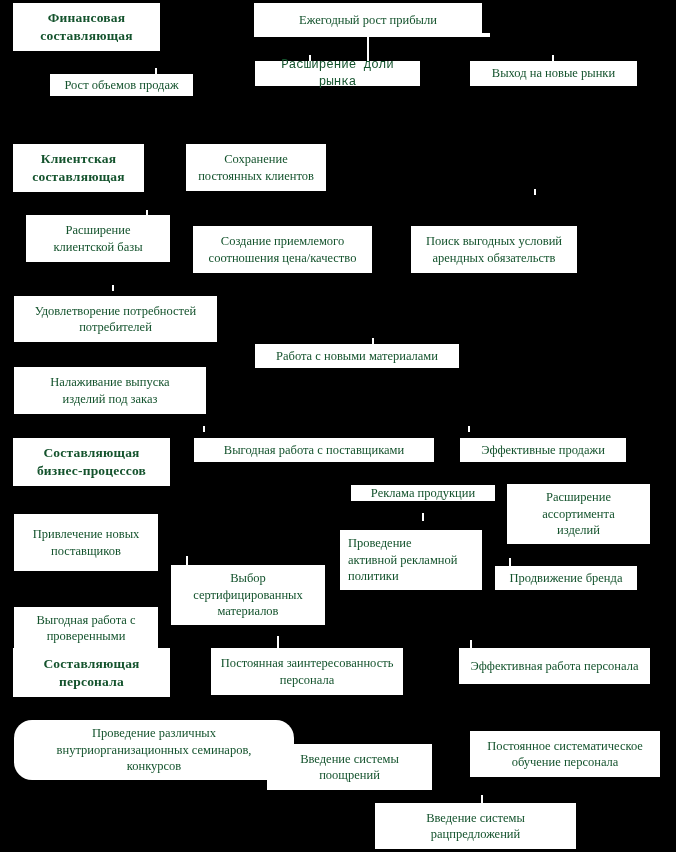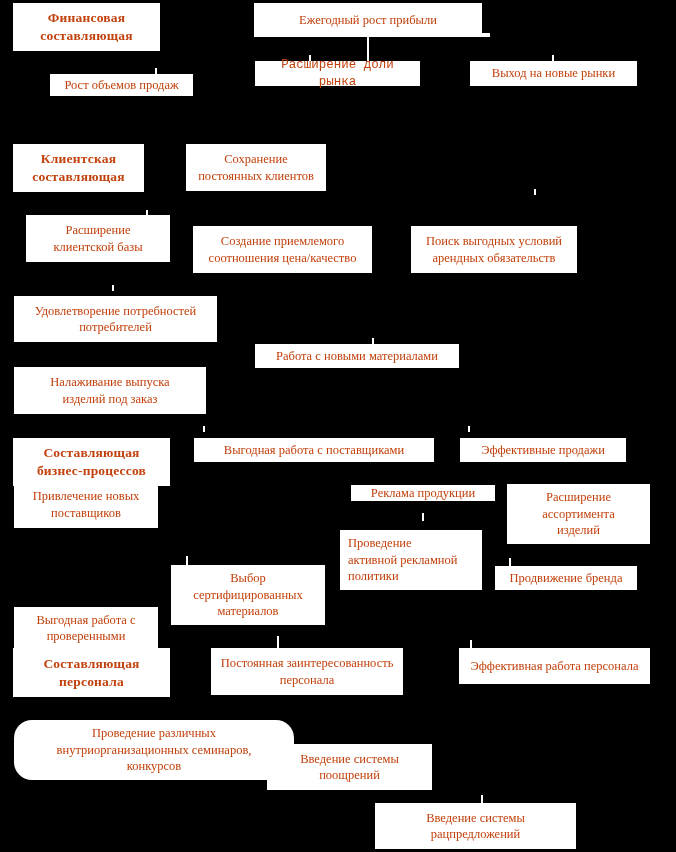--- a/index.html
+++ b/index.html
@@ -12,21 +12,21 @@
     width: 676px;
     height: 852px;
     background: #000000;
     overflow: hidden;
     font-family: "Liberation Serif", "DejaVu Serif", serif;
   }
   .box {
     position: absolute;
     box-sizing: border-box;
     background: #ffffff;
-    color: #c2410c;
+    color: #14532d;
     border: 0;
     display: flex;
     align-items: center;
     justify-content: center;
     text-align: center;
     line-height: 1.32;
     font-size: 12.5px;
     padding: 2px 4px;
     white-space: pre-line;
   }
@@ -110,21 +110,21 @@
   <div class="box" style="left:194px; top:438px; width:240px; height:24px;">Выгодная работа с поставщиками</div>
 
   <div class="box" style="left:460px; top:438px; width:166px; height:24px;">Эффективные продажи</div>
 
   <div class="box" style="left:351px; top:485px; width:144px; height:16px;">Реклама продукции</div>
 
   <div class="box" style="left:507px; top:484px; width:143px; height:60px;">Расширение
 ассортимента
 изделий</div>
 
-  <div class="box" style="left:14px; top:481px; width:144px; height:47px;">Привлечение новых
+  <div class="box" style="left:14px; top:514px; width:144px; height:57px;">Привлечение новых
 поставщиков</div>
 
   <div class="box left" style="left:340px; top:530px; width:142px; height:60px;">Проведение
 активной рекламной
 политики</div>
 
   <div class="box" style="left:14px; top:566px; width:144px; height:59px;margin-top:41px;">Выгодная работа с
 проверенными
 поставщиками</div>
 
@@ -142,17 +142,19 @@
 
   <div class="box" style="left:459px; top:648px; width:191px; height:36px;">Эффективная работа персонала</div>
 
   <div class="box" style="left:14px; top:720px; width:280px; height:60px;border-radius:18px;">Проведение различных
 внутриорганизационных семинаров,
 конкурсов</div>
 
   <div class="box" style="left:267px; top:744px; width:165px; height:46px;">Введение системы
 поощрений</div>
 
+  <div class="box" style="left:470px; top:731px; width:190px; height:46px;">Постоянное систематическое
+обучение персонала</div>
 
   <div class="box" style="left:375px; top:803px; width:201px; height:46px;">Введение системы
 рацпредложений</div>
 
 </div>
 
 </body></html>

